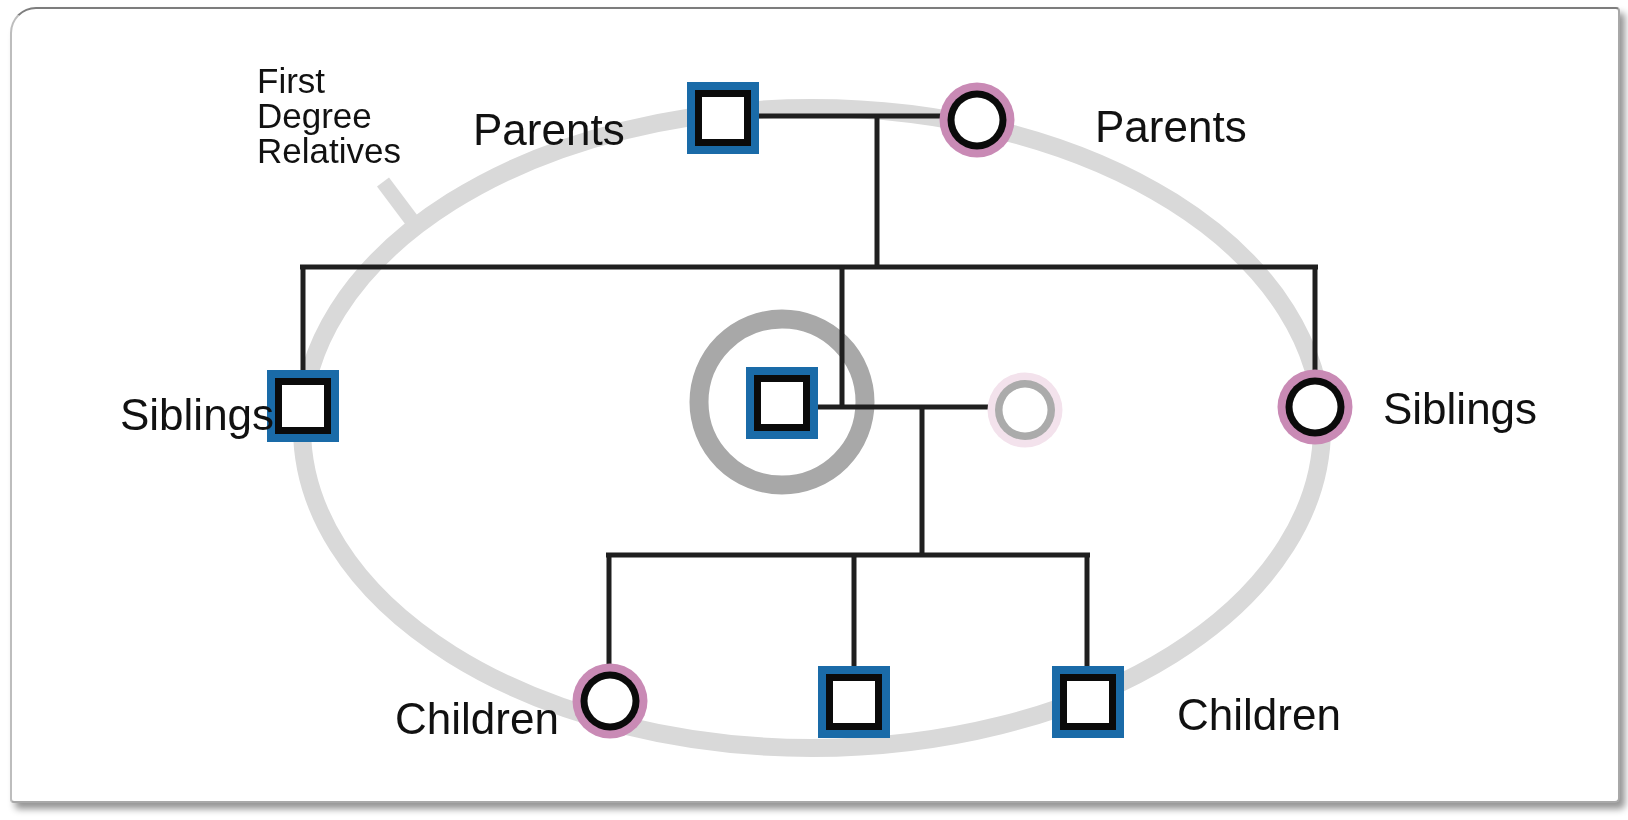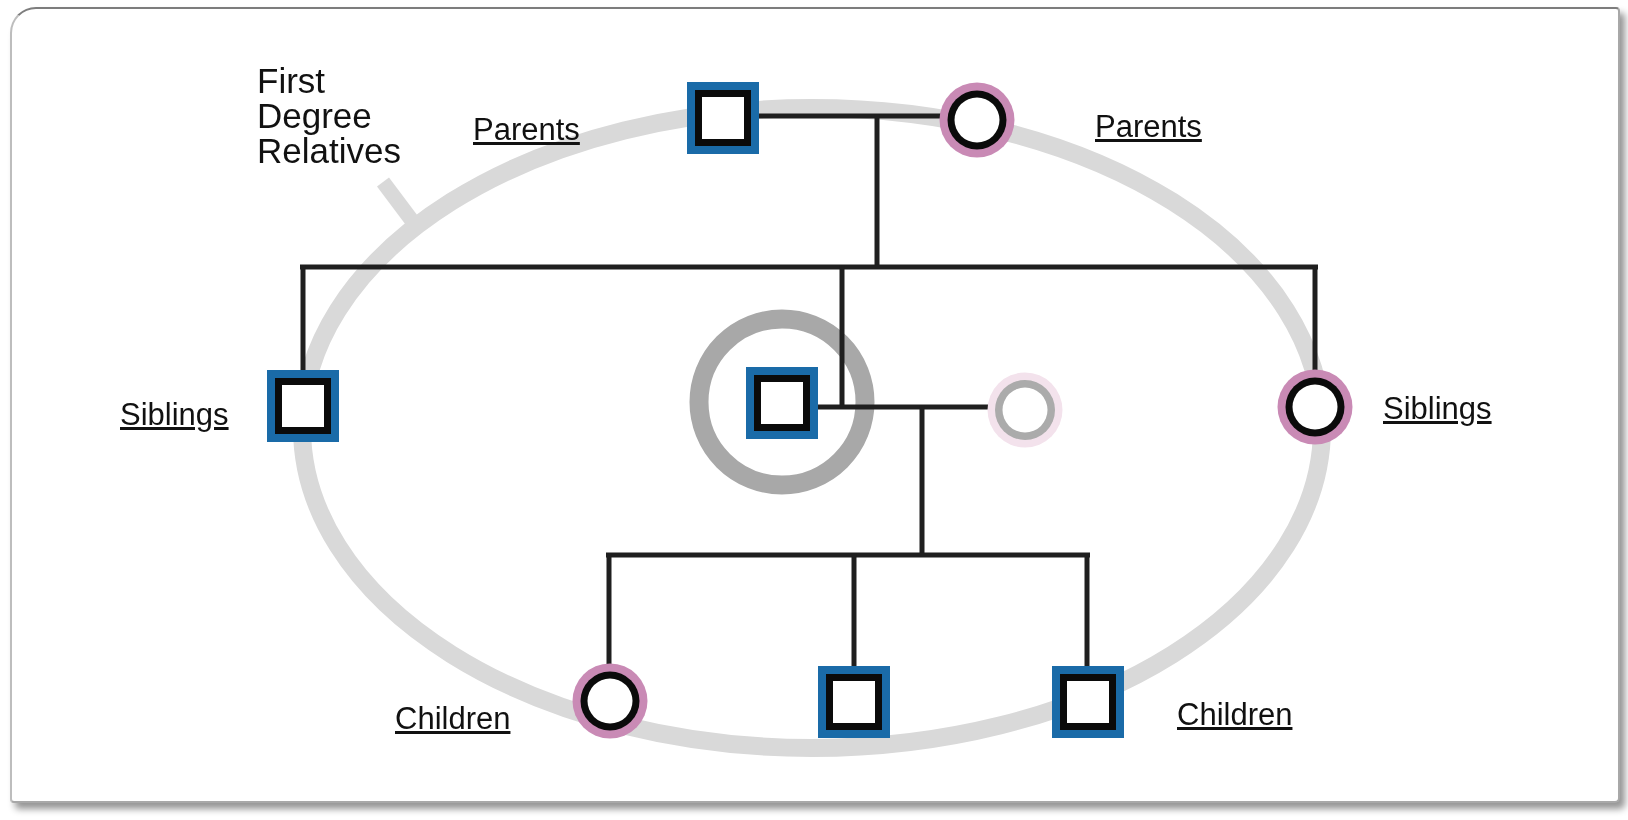--- a/index.html
+++ b/index.html
@@ -45,25 +45,24 @@
   .sq-k { fill: var(--c-symbol-inner-border, #0b0b0b); }
   .sq-w { fill: var(--c-symbol-fill, #ffffff); }
   .ci-p { fill: var(--c-female-border, #c98ab5); }
   .ci-k { fill: var(--c-symbol-inner-border, #0b0b0b); }
   .ci-w { fill: var(--c-symbol-fill, #ffffff); }
   .ci-fp{ fill: var(--c-faded-outer, #f3e2ec); }
   .ci-fg{ fill: var(--c-faded-inner, #ababab); }
   .lbl {
     position: absolute;
     color: var(--c-text, #111111);
-    font-size: 31px;
+    font-size: 44px;
     line-height: 40px;
     letter-spacing: 0px;
     white-space: nowrap;
-    text-decoration: underline;
   }
   .lbl-multi {
     position: absolute;
     color: var(--c-text, #111111);
     font-size: 35px;
     line-height: 35px;
     white-space: pre-line;
   }
 </style>
 </head>

